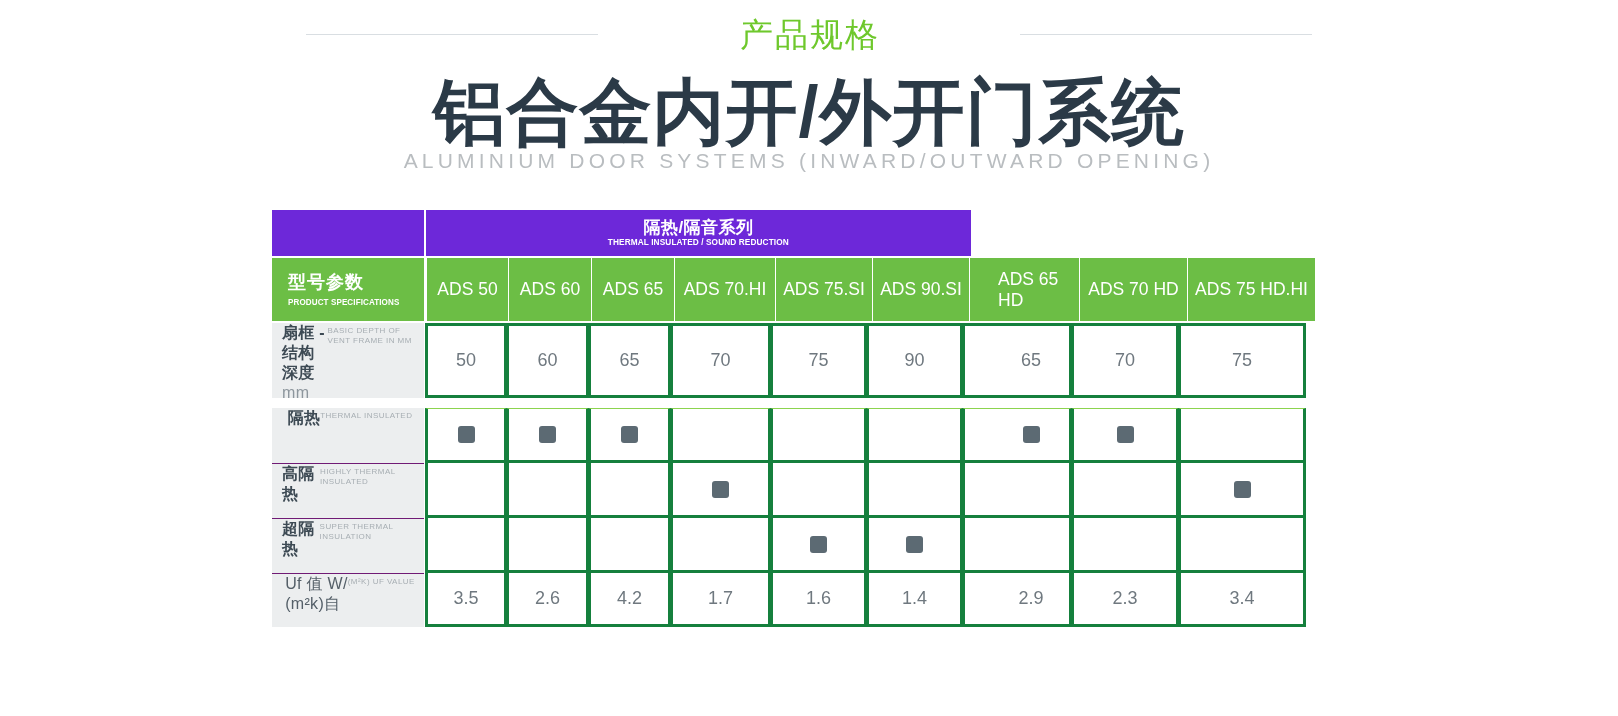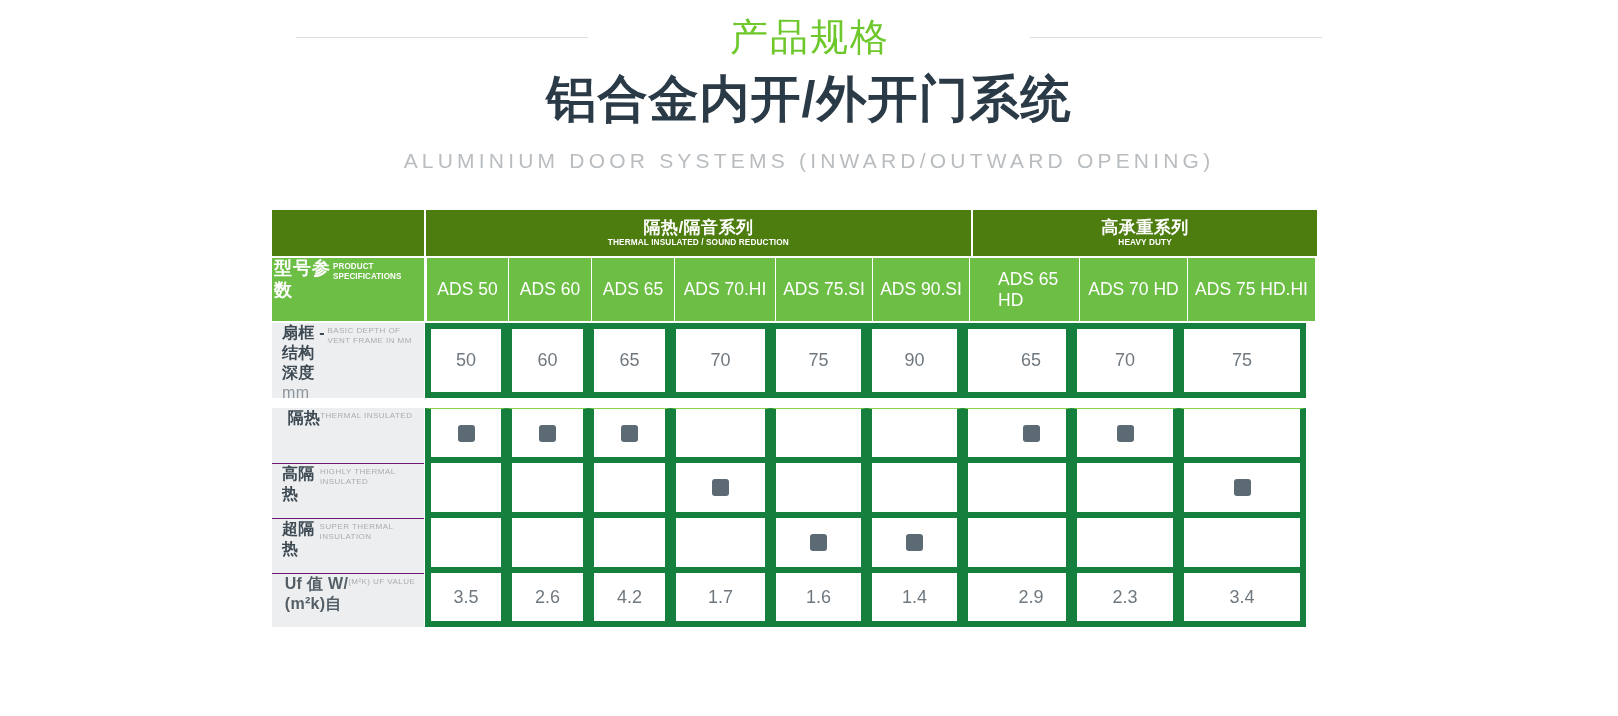--- a/index.html
+++ b/index.html
@@ -34,35 +34,35 @@
   .rule {
     height: 1px;
     background: #d9dee2;
     width: 292px;
     flex: 0 0 auto;
   }
   .rule.left { margin-right: 142px; }
   .rule.right { margin-left: 140px; }
 
   .section-kicker {
-    font-size: 38px;
+    font-size: 33px;
     color: #6ec82c;
     letter-spacing: 2px;
     white-space: nowrap;
     font-weight: 400;
     line-height: 1;
   }
 
   .main-title {
     position: absolute;
     top: 71px;
     left: 0;
     width: 1618px;
     text-align: center;
-    font-size: 50px;
+    font-size: 72px;
     line-height: 1.15;
     color: #2b3a47;
     font-weight: 700;
     letter-spacing: 1px;
     white-space: nowrap;
   }
 
   .sub-title {
     position: absolute;
     top: 149px;
@@ -82,21 +82,21 @@
     left: 272px;
     top: 210px;
     width: 1043px;
   }
 
   .grid-row { display: flex; }
 
   
   .group-header { height: 46px; }
   .gh-cell {
-    background: #4d7c0f;
+    background: #6d28d9;
     color: #ffffff;
     display: flex;
     flex-direction: column;
     align-items: center;
     justify-content: center;
     box-sizing: border-box;
   }
   .gh-spacer { width: 152px; flex: 0 0 152px; margin-right: 2px; }
   .gh-a { width: 545px; flex: 0 0 545px; margin-right: 2px; }
   .gh-b { width: 344px; flex: 0 0 344px; }
@@ -118,23 +118,23 @@
   .model-header {
     height: 63px;
     margin-top: 2px;
   }
   .mh-label {
     width: 152px;
     flex: 0 0 152px;
     background: #6cbe45;
     color: #ffffff;
     box-sizing: border-box;
-    padding: 0 0 0 2px;
-    display: flex;
-    flex-direction: row;
+    padding: 0 0 0 16px;
+    display: flex;
+    flex-direction: column;
     justify-content: center;
     margin-right: 2px;
   }
   .mh-label .cn {
     font-size: 18px;
     font-weight: 700;
     letter-spacing: 1px;
     line-height: 1.2;
   }
   .mh-label .en {
@@ -196,27 +196,27 @@
     margin-top: 16px;
   }
   .lbl-cell .en {
     font-size: 8px;
     color: #a7aeb3;
     line-height: 1.28;
     letter-spacing: 0.45px;
     margin-top: 3px;
     text-transform: uppercase;
   }
-  .lbl-cell.thin-cn .cn { font-weight: 700; color: #545f68; }
+  .lbl-cell.thin-cn .cn { font-weight: 400; color: #545f68; }
 
   .lbl-sep { border-top: 1px solid #701a75; }
 
   .data-cell {
     box-sizing: border-box;
-    border: 6px solid #15803d;
+    border: 3px solid #15803d;
     margin-left: -1px;
     background: #ffffff;
     display: flex;
     align-items: center;
     justify-content: center;
     color: #6f787f;
     font-size: 18px;
   }
   .data-cell:first-of-type { margin-left: 0; }
   .row-stack .data-cell { border-top: none; }
@@ -247,24 +247,20 @@
   <div class="main-title">铝合金内开/外开门系统</div>
   <div class="sub-title">ALUMINIUM DOOR SYSTEMS (INWARD/OUTWARD OPENING)</div>
 
   <div class="spec-table">
 
     <div class="grid-row group-header">
       <div class="gh-cell gh-spacer"></div>
       <div class="gh-cell gh-a">
         <div class="gh-cn">隔热/隔音系列</div>
         <div class="gh-en">THERMAL INSULATED / SOUND REDUCTION</div>
-      </div>
-      <div class="gh-cell gh-b">
-        <div class="gh-cn">高承重系列</div>
-        <div class="gh-en">HEAVY DUTY</div>
       </div>
     </div>
 
     <div class="grid-row model-header">
       <div class="mh-label">
         <div class="cn">型号参数</div>
         <div class="en">PRODUCT SPECIFICATIONS</div>
       </div>
       <div class="mh-cell c0">ADS 50</div>
       <div class="mh-cell c1">ADS 60</div>

